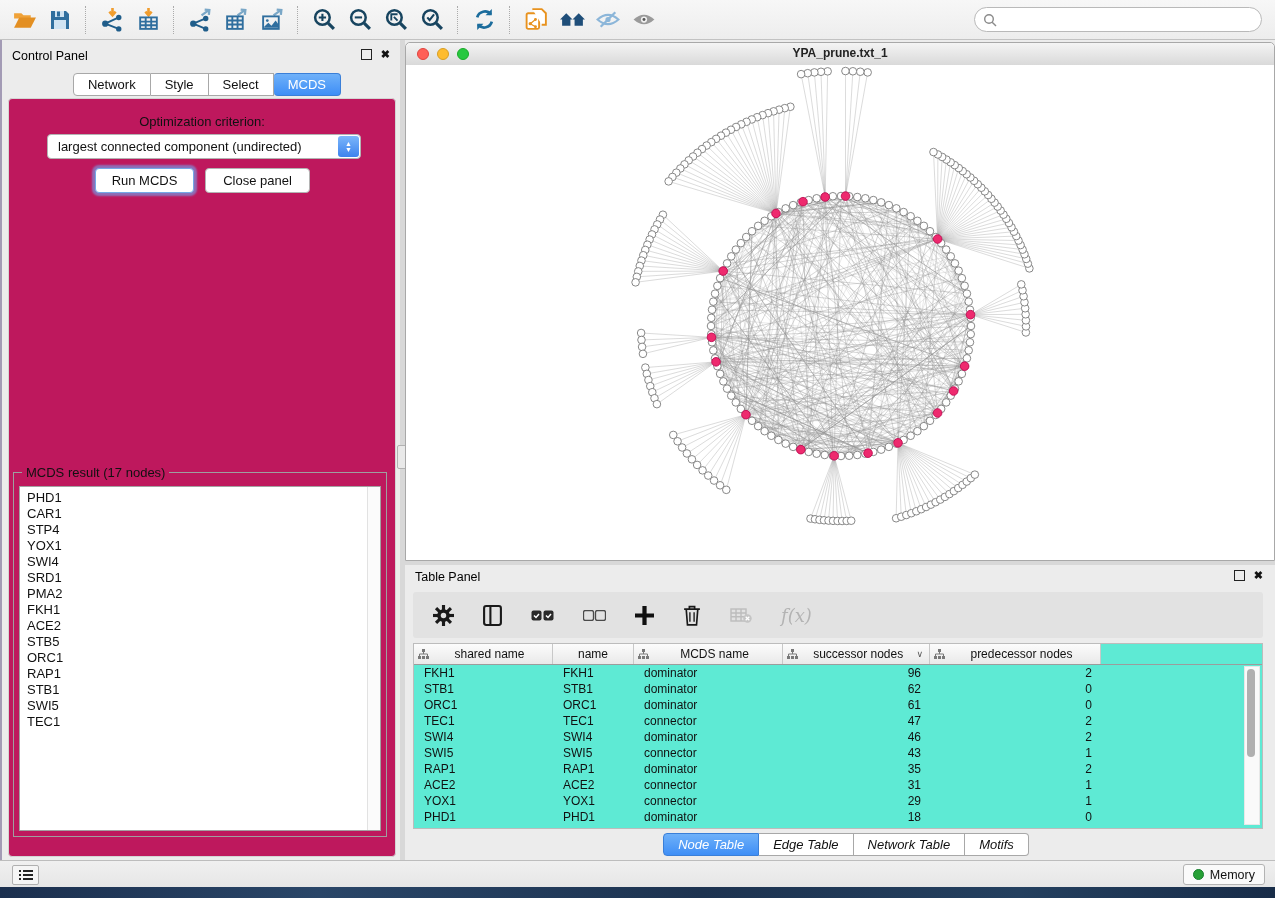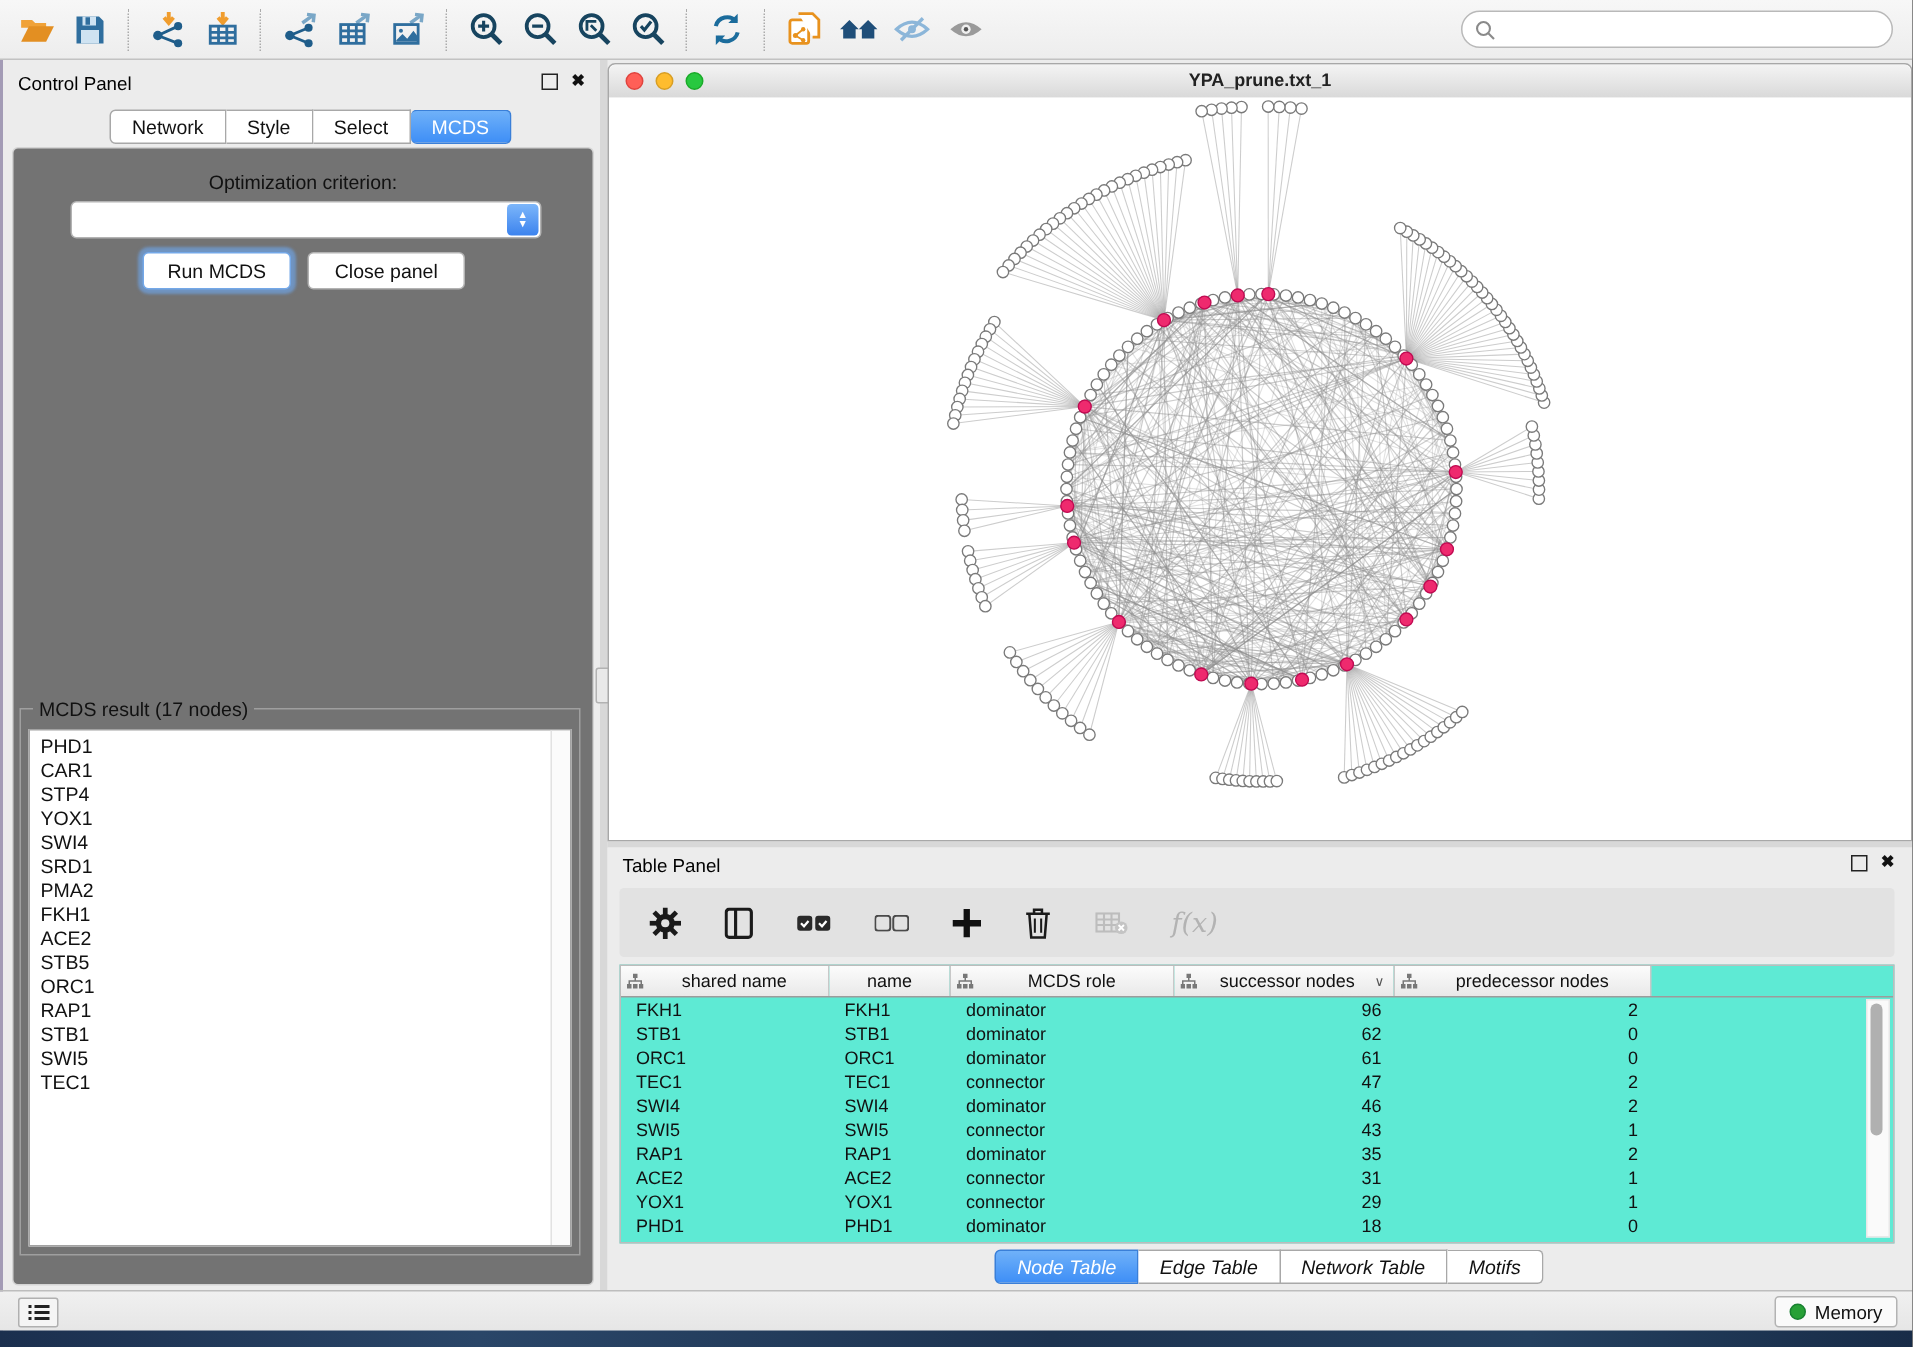--- a/index.html
+++ b/index.html
@@ -19,21 +19,21 @@
   #control-panel{position:absolute;left:2px;top:40px;width:398px;height:820px;background:#ececec;}
   .panel-title{position:absolute;left:10px;top:9px;font-size:12.5px;color:#000;}
   .win-icons{position:absolute;right:10px;top:9px;display:flex;gap:9px;align-items:center;}
   .float-ico{width:9px;height:9px;border:1.5px solid #222;display:inline-block;}
   .close-ico{font-size:11px;font-weight:bold;color:#111;line-height:11px;}
   #cp-tabs{position:absolute;left:0;top:33px;width:100%;display:flex;justify-content:center;}
   .seg{height:21px;line-height:21px;padding:0 14px;font-size:13px;background:#fff;border:1px solid #a8a8a8;border-left:none;}
   .seg:first-child{border-left:1px solid #a8a8a8;border-radius:4px 0 0 4px;margin-left:12px;}
   .seg.last{border-radius:0 4px 4px 0;}
   .seg.active{background:linear-gradient(#6fb1f9,#3e8ef6);color:#fff;border-color:#3a7fd8;border-radius:4px;}
-  #cp-content{position:absolute;left:6px;top:58px;width:386px;height:757px;background:#737373;
+  #cp-content{position:absolute;left:6px;top:58px;width:386px;height:757px;background:#be185d;
     border:1px solid #d4d4d4;border-radius:4px;}
   #opt-label{position:absolute;left:0;top:15px;width:100%;text-align:center;font-size:13px;}
   #criterion-select{position:absolute;left:38px;top:35px;width:314px;height:25px;background:#fff;
     border:1px solid #b3b3b3;border-radius:4px;box-sizing:border-box;}
   #criterion-select .val{position:absolute;left:10px;top:0;line-height:23px;font-size:13px;}
   #criterion-select .stepper{position:absolute;right:1px;top:1px;width:21px;height:21px;border-radius:3px;
     background:linear-gradient(#7cb6fa,#3c83ee);display:flex;flex-direction:column;align-items:center;justify-content:center;}
   .stepper span{color:#fff;font-size:7px;line-height:6px;}
   .cp-btn{position:absolute;top:69px;height:25px;background:#fff;border:1px solid #b3b3b3;border-radius:4px;
     font-size:13px;text-align:center;line-height:23px;box-sizing:border-box;}
@@ -246,20 +246,21 @@
     </div>
     <div id="cp-tabs">
       <span class="seg">Network</span>
       <span class="seg">Style</span>
       <span class="seg">Select</span>
       <span class="seg last active">MCDS</span>
     </div>
     <div id="cp-content">
       <div id="opt-label">Optimization criterion:</div>
       <div id="criterion-select">
+        <span class="val">largest connected component (undirected)</span>
         <span class="stepper">
           <span>▲</span>
             <span>▼</span>
         </span>
       </div>
       <div class="cp-btn" id="run-btn">Run MCDS</div>
       <div class="cp-btn" id="closep-btn">Close panel</div>
       <fieldset id="mcds-fieldset">
         <legend>MCDS result (17 nodes)</legend>
         <div id="mcds-listbox">
@@ -1257,21 +1258,21 @@
           <div class="th" style="width: 149px;">
             <span class="tree-ico">
               <svg width="11" height="11" viewBox="0 0 11 11">
                 <rect x="4" y="0" width="3" height="3" fill="#787878"></rect>
                 <path d="M5.5 3v2M1.5 7V5h8v2" stroke="#787878" fill="none"></path>
                 <rect x="0" y="7" width="3" height="3" fill="#787878"></rect>
                 <rect x="4" y="7" width="3" height="3" fill="#787878"></rect>
                 <rect x="8" y="7" width="3" height="3" fill="#787878"></rect>
               </svg>
             </span>
-            <span class="th-label">MCDS role</span>
+            <span class="th-label">MCDS name</span>
           </div>
           <div class="th" style="width: 147px;">
             <span class="tree-ico">
               <svg width="11" height="11" viewBox="0 0 11 11">
                 <rect x="4" y="0" width="3" height="3" fill="#787878"></rect>
                 <path d="M5.5 3v2M1.5 7V5h8v2" stroke="#787878" fill="none"></path>
                 <rect x="0" y="7" width="3" height="3" fill="#787878"></rect>
                 <rect x="4" y="7" width="3" height="3" fill="#787878"></rect>
                 <rect x="8" y="7" width="3" height="3" fill="#787878"></rect>
               </svg>

